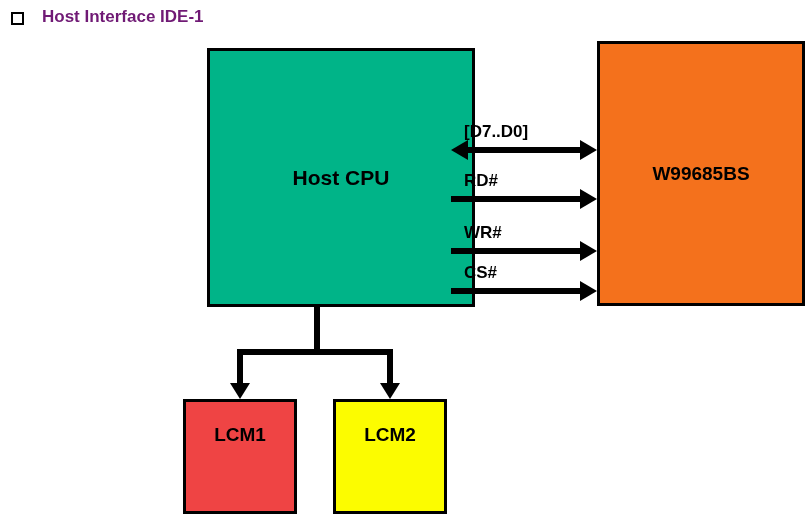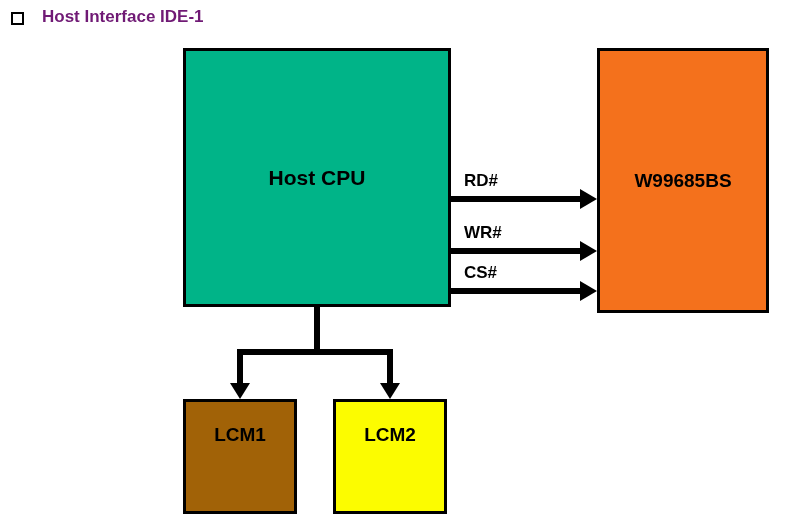--- a/index.html
+++ b/index.html
@@ -49,22 +49,22 @@
     justify-content: center;
     font-weight: bold;
     color: #000;
   }
   .host-cpu {
     left: 183px; top: 48px;
     width: 268px; height: 259px;
     font-size: 21px;
   }
   .chip {
-    left: 597px; top: 48px;
-    width: 172px; height: 265px;
+    left: 597px; top: 41px;
+    width: 208px; height: 265px;
     font-size: 19px;
   }
   .lcm {
     width: 114px; height: 115px;
     align-items: flex-start;
     font-size: 19px;
   }
   .lcm span { margin-top: 22px; }
   .lcm1 { left: 183px; top: 399px; }
   .lcm2 { left: 333px; top: 399px; }
@@ -131,29 +131,35 @@
 </head>
 <body>
 
 <div class="page">
 
   <div class="title-row">
     <span class="bullet"></span>
     <span class="title">Host Interface IDE-1</span>
   </div>
 
-  <div class="box host-cpu" style="background: rgb(0, 180, 136);">
+  <div class="box host-cpu" style="background: rgb(0, 180, 136); margin-left: 24px;">
     <span>Host CPU</span>
   </div>
 
   <div class="box chip" style="background: rgb(244, 113, 28);">
     <span>W99685BS</span>
   </div>
 
 
+  <div class="signal" style="top:122px">
+    <span class="sig-label">[D7..D0]</span>
+    <div class="tri-left"></div>
+    <div class="bar bidir"></div>
+    <div class="tri-right"></div>
+  </div>
 
   <div class="signal" style="top:171px">
     <span class="sig-label">RD#</span>
     <div class="bar right-only"></div>
     <div class="tri-right"></div>
   </div>
 
   <div class="signal" style="top:223px">
     <span class="sig-label">WR#</span>
     <div class="bar right-only"></div>
@@ -166,20 +172,20 @@
     <div class="tri-right"></div>
   </div>
 
   <div class="conn stem"></div>
   <div class="conn hbar"></div>
   <div class="conn branch1"></div>
   <div class="conn branch2"></div>
   <div class="tri-down d1"></div>
   <div class="tri-down d2"></div>
 
-  <div class="box lcm lcm1" style="background: #a16207;">
+  <div class="box lcm lcm1" style="background: #ef4444;">
     <span>LCM1</span>
   </div>
   <div class="box lcm lcm2" style="background: rgb(252, 252, 0);">
     <span>LCM2</span>
   </div>
 
 </div>
 
 </body></html>

